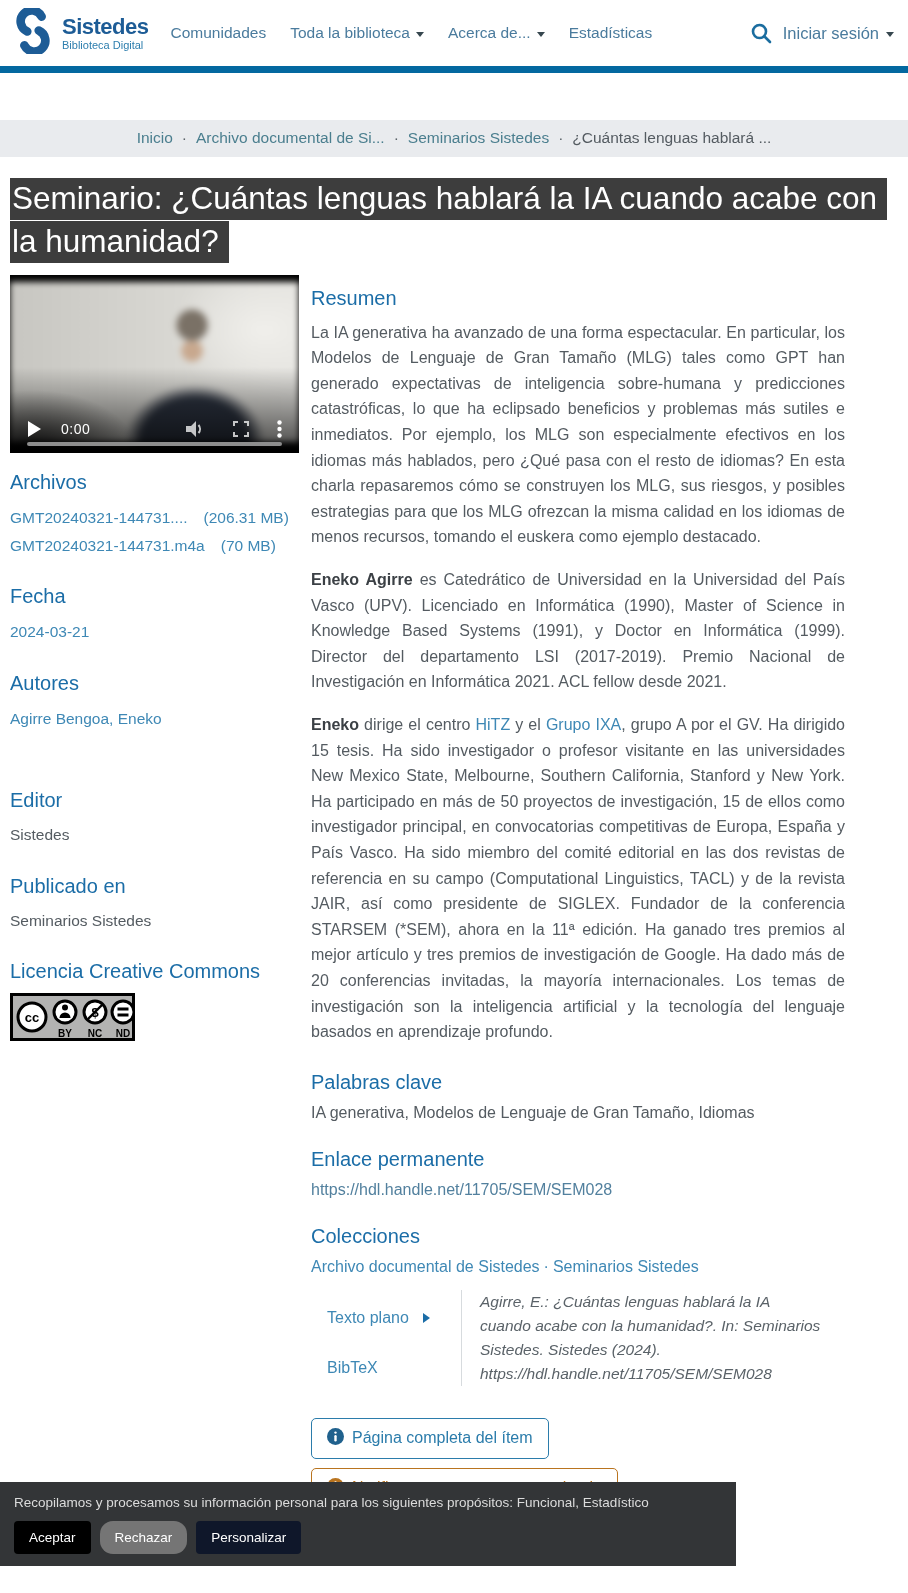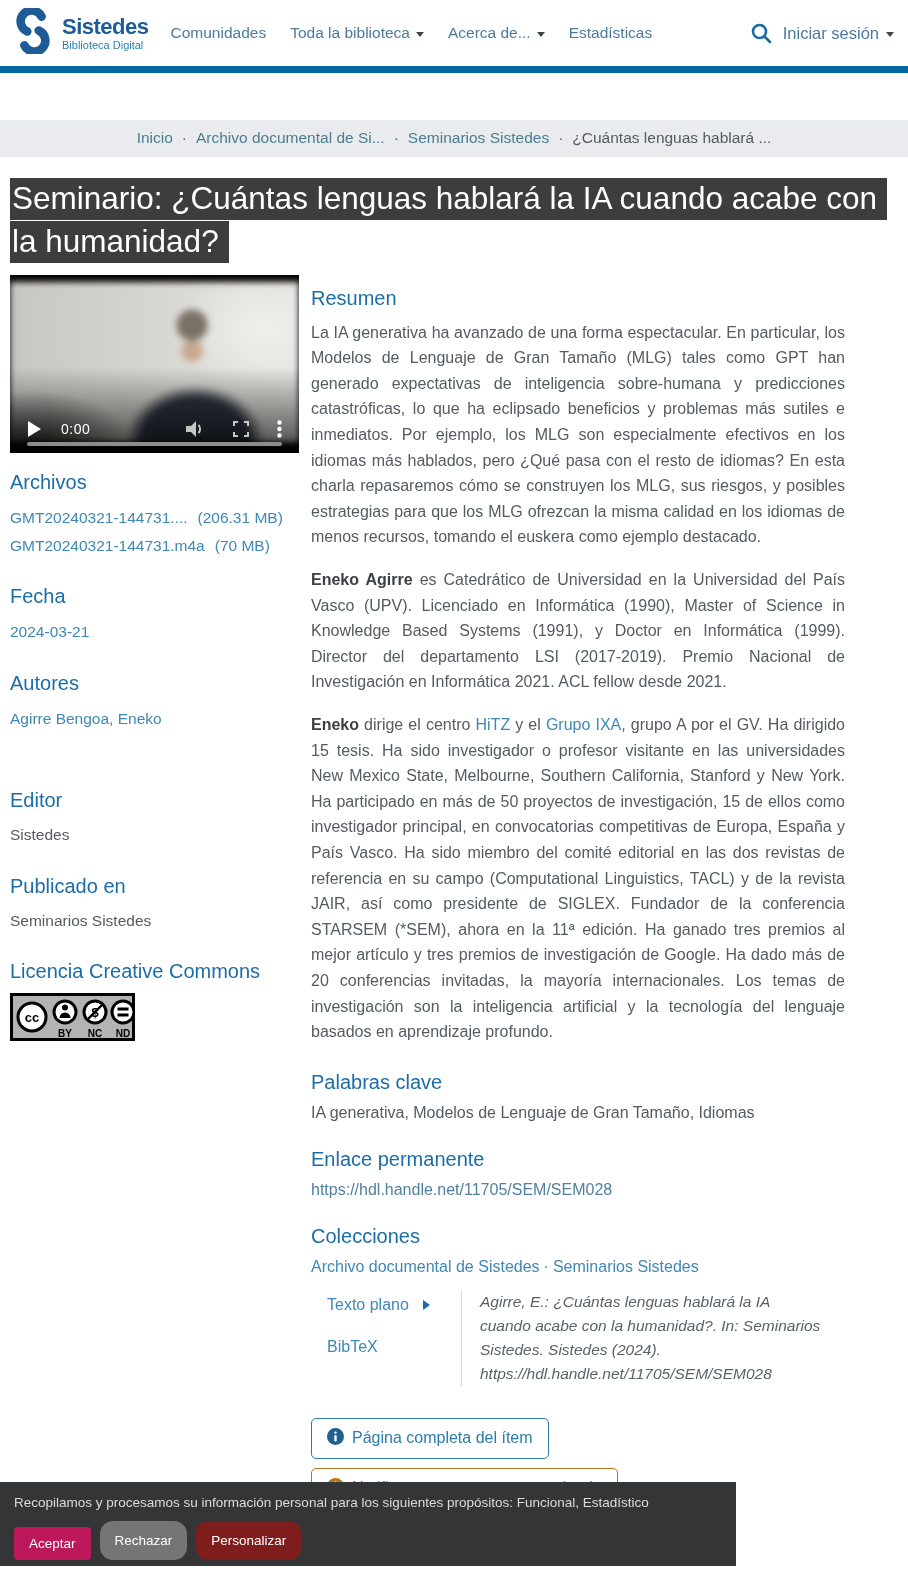--- a/index.html
+++ b/index.html
@@ -52,51 +52,51 @@
                 linear-gradient(rgba(0,0,0,0), rgba(0,0,0,.7)); }
   .vcontrols { position:absolute; left:0; right:0; bottom:15px; display:flex; align-items:center; padding:0 17px; color:#fff; }
   .vtime { font-size:14px; margin-left:20px; letter-spacing:.5px; }
   .vspacer { flex:1; }
   .vicon { display:inline-flex; cursor:pointer; }
   .vicon + .vicon { margin-left:28px; }
   .progress { position:absolute; left:17px; right:17px; bottom:7px; height:4px; background:#8d8d8d; border-radius:2px; cursor:pointer; }
   
   .meta-link { color:#3e88b5; font-size:15.5px; line-height:1.8; cursor:pointer; display:block; }
   .meta-text { color:#545b61; font-size:15.5px; line-height:1.7; }
-  .file-row { display:flex; gap:10px; }
+  .file-row { display:flex; gap:16px; }
   .sec-editor { margin-top:56px !important; }
   .cc-badge { margin:6px 0 12px; display:block; cursor:pointer; }
   
   .col-right p { color:#545b61; font-size:16px; line-height:1.6; text-align:justify; margin:0 0 17px; hyphens:auto; }
   .bname { color:#3b4045; font-weight:700; }
   .inlink { color:#3e88b5; cursor:pointer; }
   .kw, .plainval { color:#545b61; font-size:16px; }
   .permalink { color:#52809e; font-size:16px; cursor:pointer; }
   .coll-links { font-size:16px; }
   .coll-links .inlink { white-space:nowrap; }
   .coll-sep { color:#3e88b5; margin:0 4px; }
   
   .cite-row { display:flex; margin-top:14px; }
-  .cite-formats { width:150px; flex:none; padding:6px 0 0 16px; display:flex; flex-direction:column; gap:24px; }
+  .cite-formats { width:150px; flex:none; padding:6px 0 0 16px; display:flex; flex-direction:column; gap:32px;margin-top:13px; }
   .cite-format { color:#3e88b5; font-size:16px; display:flex; align-items:center; gap:14px; cursor:pointer; }
   .tri-right { width:0; height:0; border-top:5px solid transparent; border-bottom:5px solid transparent; border-left:7px solid #1b6da7; display:inline-block; }
   .cite-text { border-left:1px solid #d7dbde; padding-left:18px; font-style:italic; color:#5a6268; font-size:15.5px; line-height:1.55; max-width:360px; }
   
   .actions { margin-top:32px; display:flex; flex-direction:column; align-items:flex-start; gap:9px; }
   .btn { display:inline-flex; align-items:center; gap:8px; background:#fff; border-radius:5px; padding:9px 15px; font-size:16px; font-family:inherit; cursor:pointer; }
   .btn-info { border:1px solid #2b7cab; color:#2b7cab; }
   .btn-warn { border:1px solid #b9741f; color:#b9741f; }
   
   .cookiebar { position:absolute; left:0; top:1482px; width:736px; height:84px; background:#333537; color:#dcdcdc; padding:13px 14px 10px; }
   .cookie-text { font-size:13.5px; }
   .cookie-btns { margin-top:11px; display:flex; gap:9px; }
   .cbtn { border:none; border-radius:4px; color:#fff; font-size:13.5px; font-family:inherit; padding:9px 15px; cursor:pointer; }
-  .cbtn-accept { background:#be185d;margin-top:6px; }
+  .cbtn-accept { background:#000000; }
   .cbtn-reject { background:#757575;border-radius:13px; }
-  .cbtn-custom { background:#7f1d1d;border-radius:12px; }
+  .cbtn-custom { background:#0f172a; }
 </style>
 </head>
 <body>
 
 <div class="topbar">
   <div class="logo">
     <span>
       <svg width="46" height="46" viewBox="0 0 48 48">
         <path d="M33 9 a11.5 11.5 0 1 0 -15 15.5" stroke="#1d5c96" stroke-width="9" fill="none" stroke-linecap="round"></path>
         <path d="M15 39 a11.5 11.5 0 1 0 15 -15.5" stroke="#1d5c96" stroke-width="9" fill="none" stroke-linecap="round"></path>

